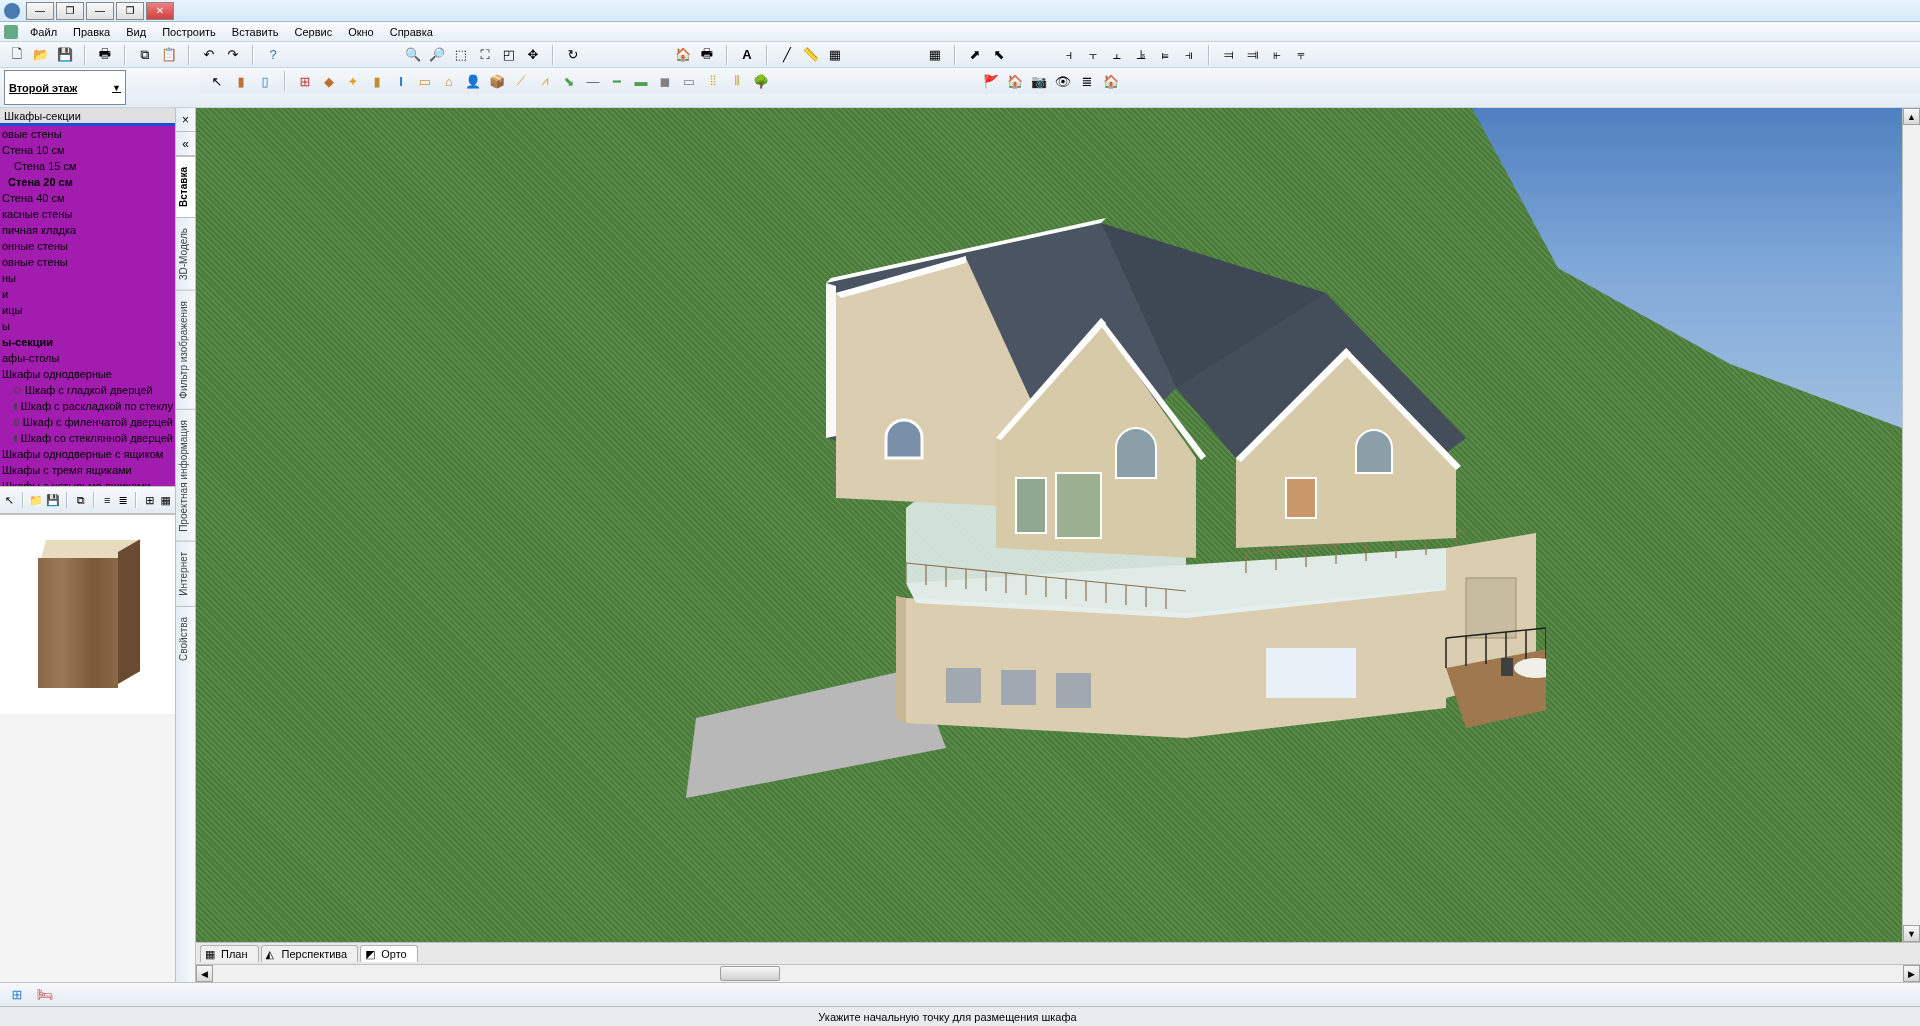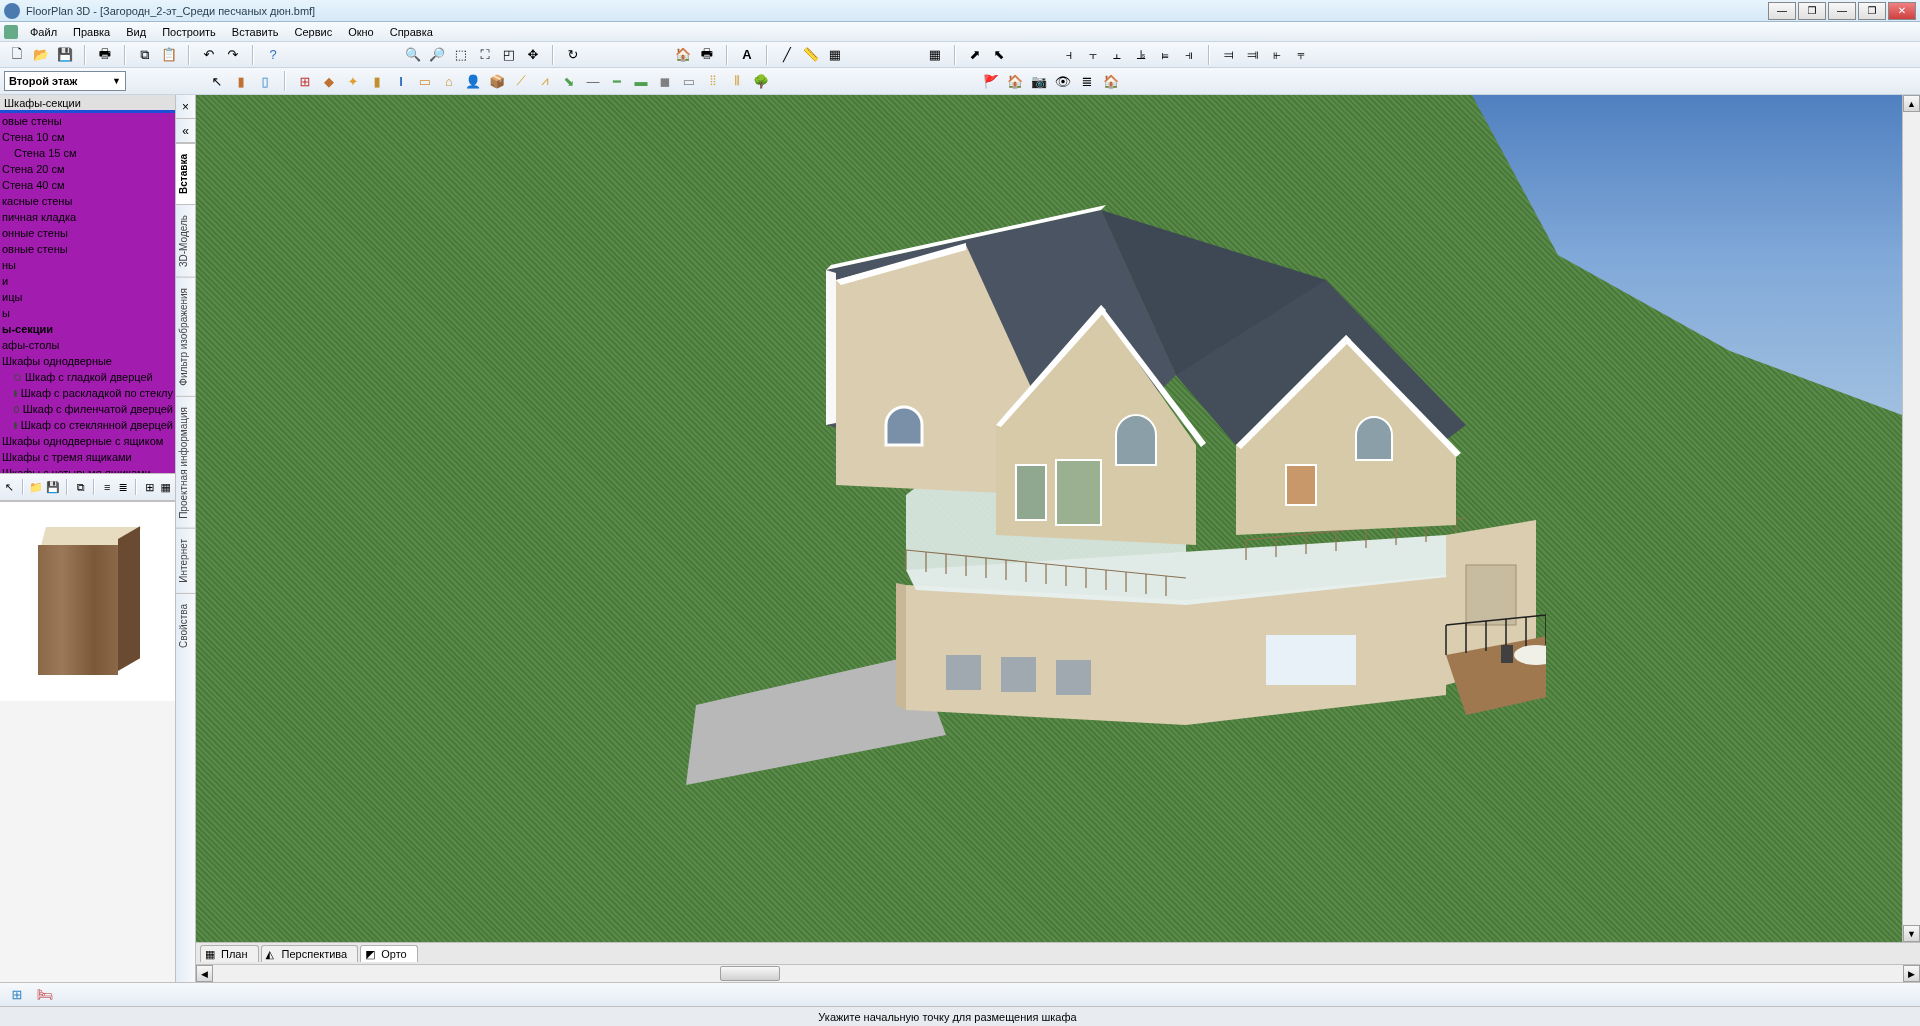--- a/index.html
+++ b/index.html
@@ -19,21 +19,21 @@
 .menubar .menu-item { padding: 2px 6px; cursor: default; }
 
 
 .toolbar-row { height: 26px; background: linear-gradient(#f6f9fc,#e4ecf4); display: flex; align-items: center; padding: 0 4px; gap: 2px; border-bottom: 1px solid #c8d4e0; }
 .tb-group { display: flex; align-items: center; gap: 2px; padding: 0 2px; }
 .tb-sep { width: 2px; height: 20px; border-left: 1px solid #b0c0d0; border-right: 1px solid #fff; margin: 0 4px; }
 .tb-btn { width: 22px; height: 22px; border: 1px solid transparent; display: flex; align-items: center; justify-content: center; font-size: 13px; border-radius: 2px; cursor: default; }
 
 
 .floor-selector { display: flex; align-items: center; padding: 2px 4px; background: linear-gradient(#f6f9fc,#e4ecf4); }
-.floor-combo { width: 122px; height: 20px; border: 1px solid #7a8a9a; background: #fff; display: flex; align-items: center; padding: 0 4px; justify-content: space-between; font-weight: bold; }
+.floor-combo { width: 122px; height: 35px; border: 1px solid #7a8a9a; background: #fff; display: flex; align-items: center; padding: 0 4px; justify-content: space-between; font-weight: bold; text-decoration: underline; }
 .floor-combo .dd { font-size: 9px; }
 
 
 .main { flex: 1; display: flex; min-height: 0; }
 
 
 .left-panel { width: 176px; background: #f4f4f4; display: flex; flex-direction: column; border-right: 1px solid #c0c0c0; }
 .panel-title { height: 18px; background: #e0e0e0; padding: 2px 4px; border-bottom: 3px solid #1d4ed8; }
 .tree-area { flex: 1; background: #a21caf; overflow: hidden; position: relative; }
 .tree-list { padding: 0; }
@@ -90,21 +90,20 @@
 .tree-scroll { overflow-y: auto; max-height: 360px; }
 .tree-scroll::-webkit-scrollbar { width: 16px; }
 .tree-scroll::-webkit-scrollbar-track { background: #f0f0f0; }
 .tree-scroll::-webkit-scrollbar-thumb { background: #c0c0c0; border: 1px solid #a0a0a0; }
 </style>
 </head>
 <body>
 
 <div class="titlebar">
   <div class="app-icon"></div>
-  <div class="title">FloorPlan 3D - [Загородн_2-эт_Среди песчаных дюн.bmf]</div>
   <div class="winbtns">
     <div class="winbtn">—</div>
     <div class="winbtn">❐</div>
     <div class="winbtn">—</div>
     <div class="winbtn">❐</div>
     <div class="winbtn close">✕</div>
   </div>
 </div>
 
 <div class="menubar">
@@ -249,21 +248,21 @@
 
 <div class="main">
 
   <div class="left-panel">
     <div class="panel-title" style="position:relative;">Шкафы-секции</div>
     <div class="tree-area tree-scroll">
       <div class="tree-list" id="tree-list">
           <div class="tree-item">овые стены</div>
           <div class="tree-item" style="padding-left: 2px;">Стена 10 см</div>
           <div class="tree-item" style="padding-left: 14px;">Стена 15 см</div>
-          <div class="tree-item" style="padding-left: 2px;">Стена 20 см</div>
+          <div class="tree-item" style="padding-left: 8px; font-weight: bold;">Стена 20 см</div>
           <div class="tree-item" style="padding-left: 2px;">Стена 40 см</div>
           <div class="tree-item">касные стены</div>
           <div class="tree-item">пичная кладка</div>
           <div class="tree-item">онные стены</div>
           <div class="tree-item">овные стены</div>
           <div class="tree-item">ны</div>
           <div class="tree-item">и</div>
           <div class="tree-item">ицы</div>
           <div class="tree-item">ы</div>
           <div class="tree-item bold">ы-секции</div>

